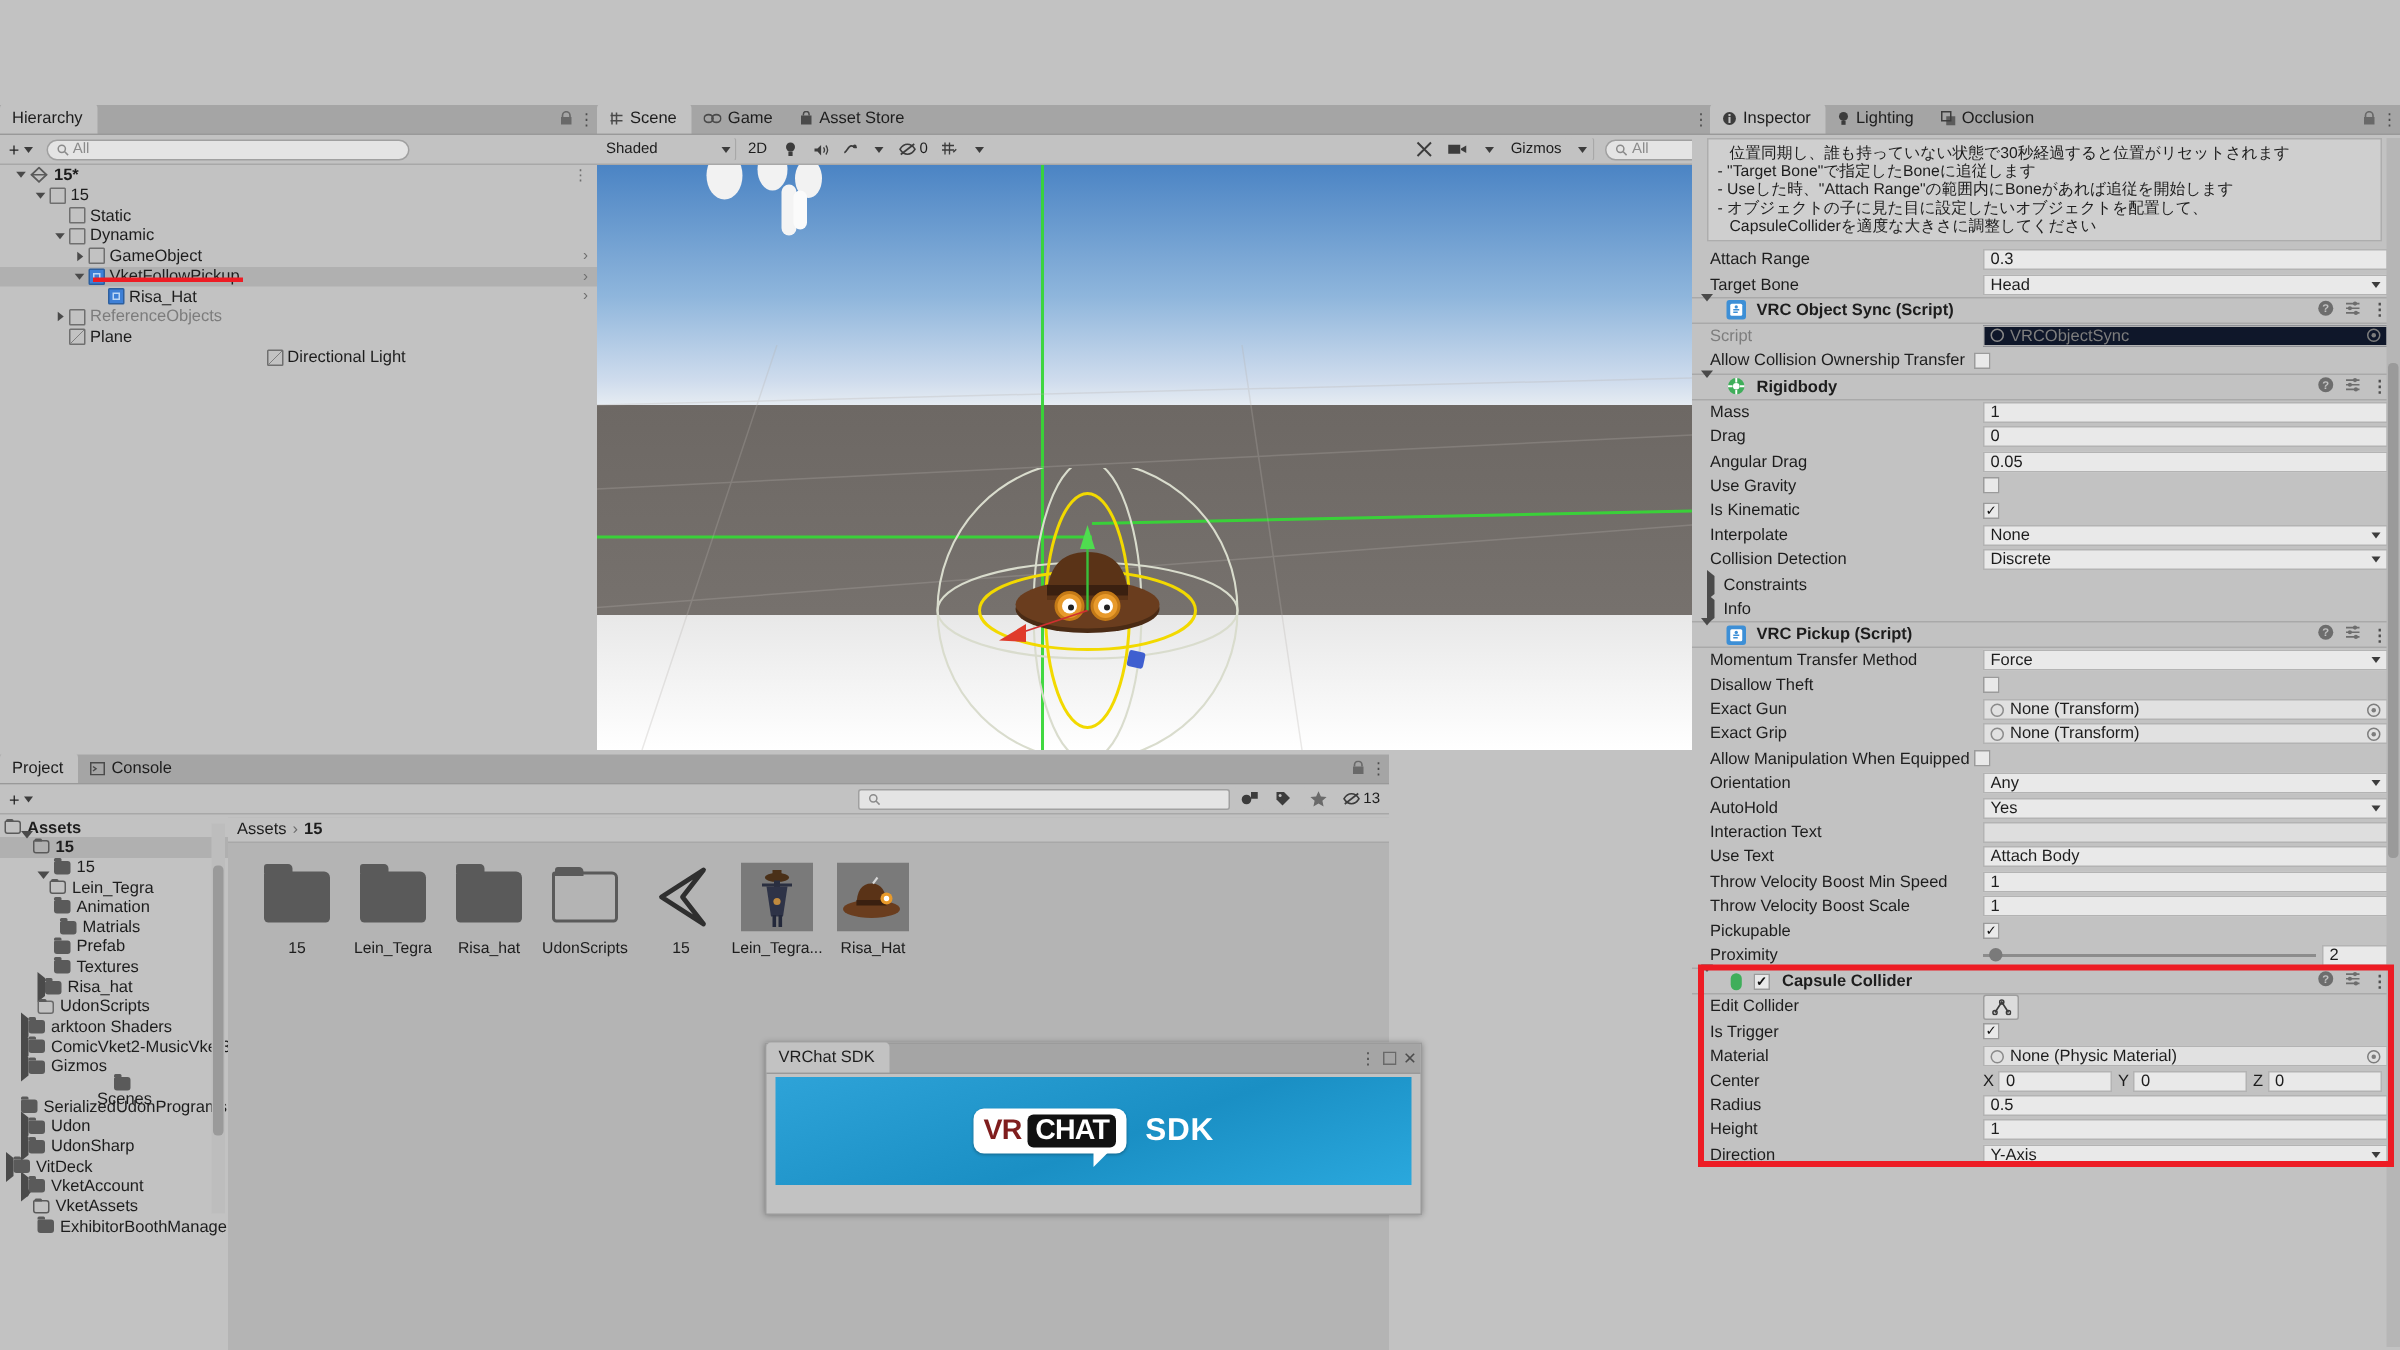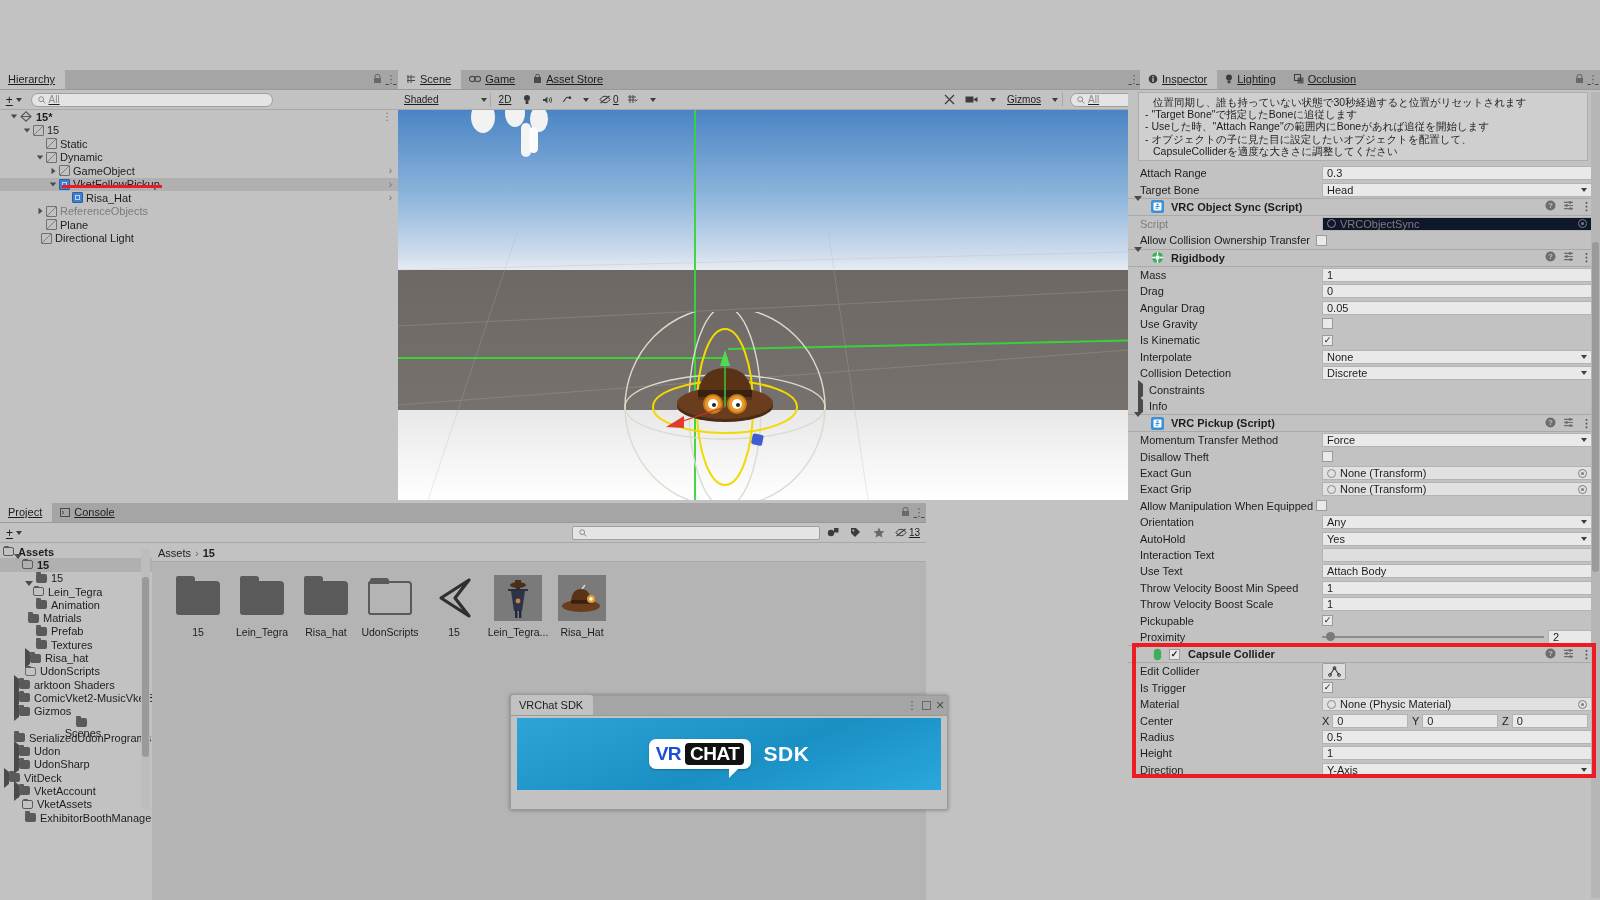--- a/index.html
+++ b/index.html
@@ -7,21 +7,21 @@
   body {
     width:1600px; height:900px; overflow:hidden;
     background:#c2c2c2;
     font-family:"Liberation Sans", sans-serif;
     font-size:11px; color:#1d1d1d;
     -webkit-font-smoothing:antialiased;
   }
   .app { position:relative; width:1600px; height:900px; background:#c2c2c2; }
 
   
-  .panel { position:absolute; background:#c2c2c2;text-decoration:underline; }
+  .panel { position:absolute; background:#c2c2c2; }
   .tabbar {
     height:20px; background:#a5a5a5; display:flex; align-items:flex-end;
     border-bottom:1px solid #999;
   }
   .tab {
     height:20px; padding:0 10px 0 8px; display:flex; align-items:center; gap:4px;
     font-size:11px; color:#1d1d1d; background:transparent;
   }
   .tab.active { background:#c2c2c2; border-top-left-radius:3px; border-top-right-radius:3px; }
   .tabbar .spacer { flex:1; }
@@ -142,21 +142,21 @@
   .xyz .sub .inp { flex:1; height:14px; background:#e9e9e9; border:1px solid #b3b3b3; display:flex; align-items:center; padding:0 4px; font-size:11px; }
   .slider { flex:1; display:flex; align-items:center; margin-right:4px; }
   .slider .track { flex:1; height:2px; background:#8c8c8c; position:relative; }
   .slider .knob { width:9px;height:9px;border-radius:50%;background:#7a7a7a; position:absolute; left:0; top:-3.5px;}
   .redbox { position:absolute; border:4px solid #ed1c24; pointer-events:none; }
 
   
   #sdkwin { position:absolute; left:510px; top:695px; width:438px; height:115px; background:#c2c2c2; box-shadow:0 0 4px rgba(0,0,0,.35); border:1px solid #9b9b9b; }
   .sdk-banner { position:absolute; left:6px; top:22px; right:6px; height:72px; background:linear-gradient(160deg,#2ea3d8,#1a8fc4 55%,#2aa8dd); display:flex; align-items:center; justify-content:center; gap:12px; }
   .bubble { background:#fff; border-radius:7px; padding:4px 7px; display:flex; align-items:center; gap:4px; position:relative; box-shadow:0 1px 2px rgba(0,0,0,.25); }
-  .bubble .vr { font-weight:bold; font-size:19px; letter-spacing:-.5px; color:#1d4ed8; font-family:"Liberation Sans", sans-serif;}
+  .bubble .vr { font-weight:bold; font-size:19px; letter-spacing:-.5px; color:#7f1d1d; font-family:"Liberation Sans", sans-serif;}
   .bubble .chat { font-weight:bold; font-size:19px; color:#fff; background:#111; border-radius:4px; padding:0 5px; letter-spacing:-.5px;}
   .bubble::after { content:""; position:absolute; right:12px; bottom:-9px; width:0;height:0;border-left:10px solid #fff;border-bottom:10px solid transparent; }
   .sdktxt { color:#fff; font-weight:bold; font-size:21px; letter-spacing:.5px; }
 
   .gizmo-wrap { position:absolute; right:10px; top:14px; width:84px; height:86px; }
   .scrollbar-v { position:absolute; right:0; width:9px; background:#bdbdbd; }
   .scrollbar-v .thumb2 { position:absolute; left:1px; width:7px; background:#9a9a9a; border-radius:3px; }
   .topstrip { position:absolute; left:0; top:0; width:1600px; height:70px; background:#c2c2c2; }
 </style>
 </head>
@@ -254,21 +254,21 @@
             <span class="tri-r" style="transform: scale(0.8);"></span>
           </span>
           <span class="cube"></span>
           <span class="lbl">ReferenceObjects</span>
         </div>
         <div class="h-row" style="padding-left: 34px;">
           <span class="arrow"></span>
           <span class="cube"></span>
           <span class="lbl">Plane</span>
         </div>
-        <div class="h-row" style="padding-left: 29px;">
+        <div class="h-row" style="padding-left: 44px; justify-content: center;">
           <span class="arrow"></span>
           <span class="cube"></span>
           <span class="lbl">Directional Light</span>
         </div>
       </div>
 
     <div class="redline" style="left:62px; top:115px; width:100px;"></div>
   </div>
 
   <div class="panel" id="scene">
@@ -530,21 +530,21 @@
           <div class="p-row" style="padding-left: 25px;">
             <span class="arrow"><span class="tri-d" style="transform: scale(0.8);"></span></span>
             <span class="folder open"></span>
             <span>Lein_Tegra</span>
           </div>
           <div class="p-row" style="padding-left: 36px;">
             <span class="arrow"></span>
             <span class="folder"></span>
             <span>Animation</span>
           </div>
-          <div class="p-row" style="padding-left: 28px;">
+          <div class="p-row" style="padding-left: 40px;">
             <span class="arrow"></span>
             <span class="folder"></span>
             <span>Matrials</span>
           </div>
           <div class="p-row" style="padding-left: 36px;">
             <span class="arrow"></span>
             <span class="folder"></span>
             <span>Prefab</span>
           </div>
           <div class="p-row" style="padding-left: 36px;">

